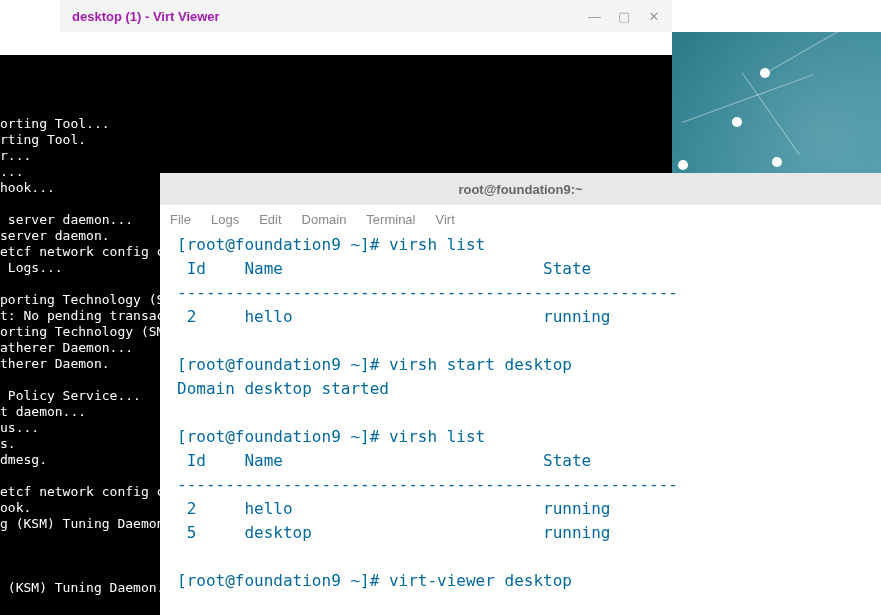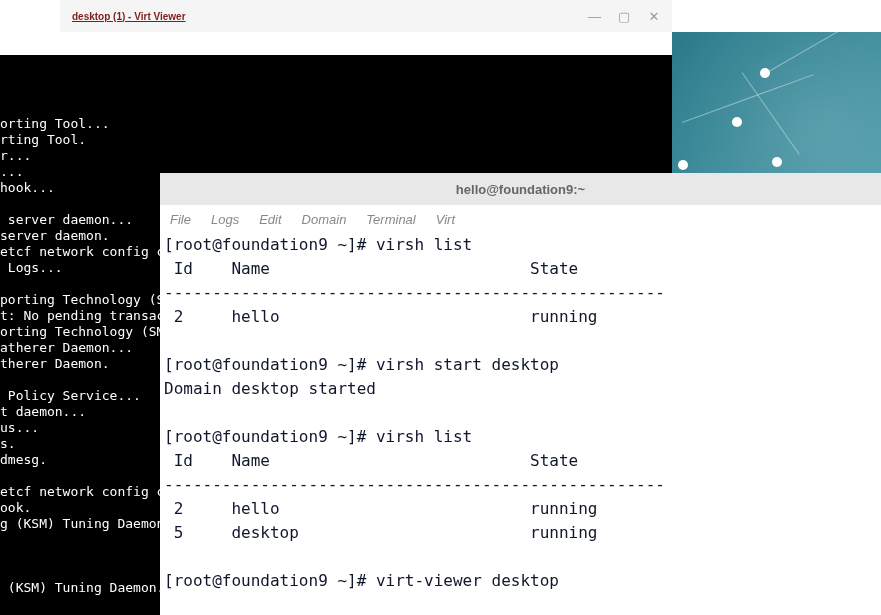--- a/index.html
+++ b/index.html
@@ -68,25 +68,24 @@
   left: 60px;
   top: 0;
   width: 612px;
   height: 32px;
   background: #f5f5f5;
   display: flex;
   align-items: center;
   padding: 0 12px;
 }
 .virt-title {
-  color: #7f1d1d;
-  font-size: 10px;
+  color: #a21caf;
+  font-size: 13px;
   font-weight: bold;
   font-family: sans-serif;
-  text-decoration: underline;
 }
 .virt-controls {
   margin-left: auto;
   display: flex;
   gap: 18px;
   color: #999;
 }
 .virt-controls span {
   cursor: pointer;
   font-size: 13px;
@@ -118,29 +117,29 @@
 .term-menubar {
   height: 28px;
   background: #fff;
   display: flex;
   align-items: center;
   gap: 20px;
   padding: 0 10px;
   color: #888;
   font-size: 13px;
 }
-.term-menubar span { cursor: pointer; font-style: italic; }
+.term-menubar span { cursor: pointer; }
 .term-body {
   flex: 1;
   background: #fff;
-  color: #0f172a;
+  color: #0369a1;
   font-family: monospace;
   font-size: 16px;
   line-height: 24px;
-  padding: 0 4px;
+  padding: 0 17px;
   white-space: pre;
   overflow: hidden;
 }
 </style>
 </head>
 <body>
 
 <div class="bg-teal">
   <div class="line" style="left:10px; top:90px; width:140px; transform:rotate(-20deg);"></div>
   <div class="line" style="left:70px; top:40px; width:100px; transform:rotate(55deg);"></div>
@@ -187,21 +186,21 @@
   <div class="virt-title">desktop (1) - Virt Viewer</div>
   <div class="virt-controls">
     <span>—</span>
     <span>▢</span>
     <span>✕</span>
   </div>
 </div>
 
 <div class="terminal">
   <div class="term-titlebar">
-    <span>hello@foundation9:~</span>
+    <span>root@foundation9:~</span>
   </div>
   <div class="term-menubar">
     <span>File</span>
     <span>Logs</span>
     <span>Edit</span>
     <span>Domain</span>
     <span>Terminal</span>
     <span>Virt</span>
   </div>
   <div class="term-body"><span>[root@foundation9 ~]# virsh list

